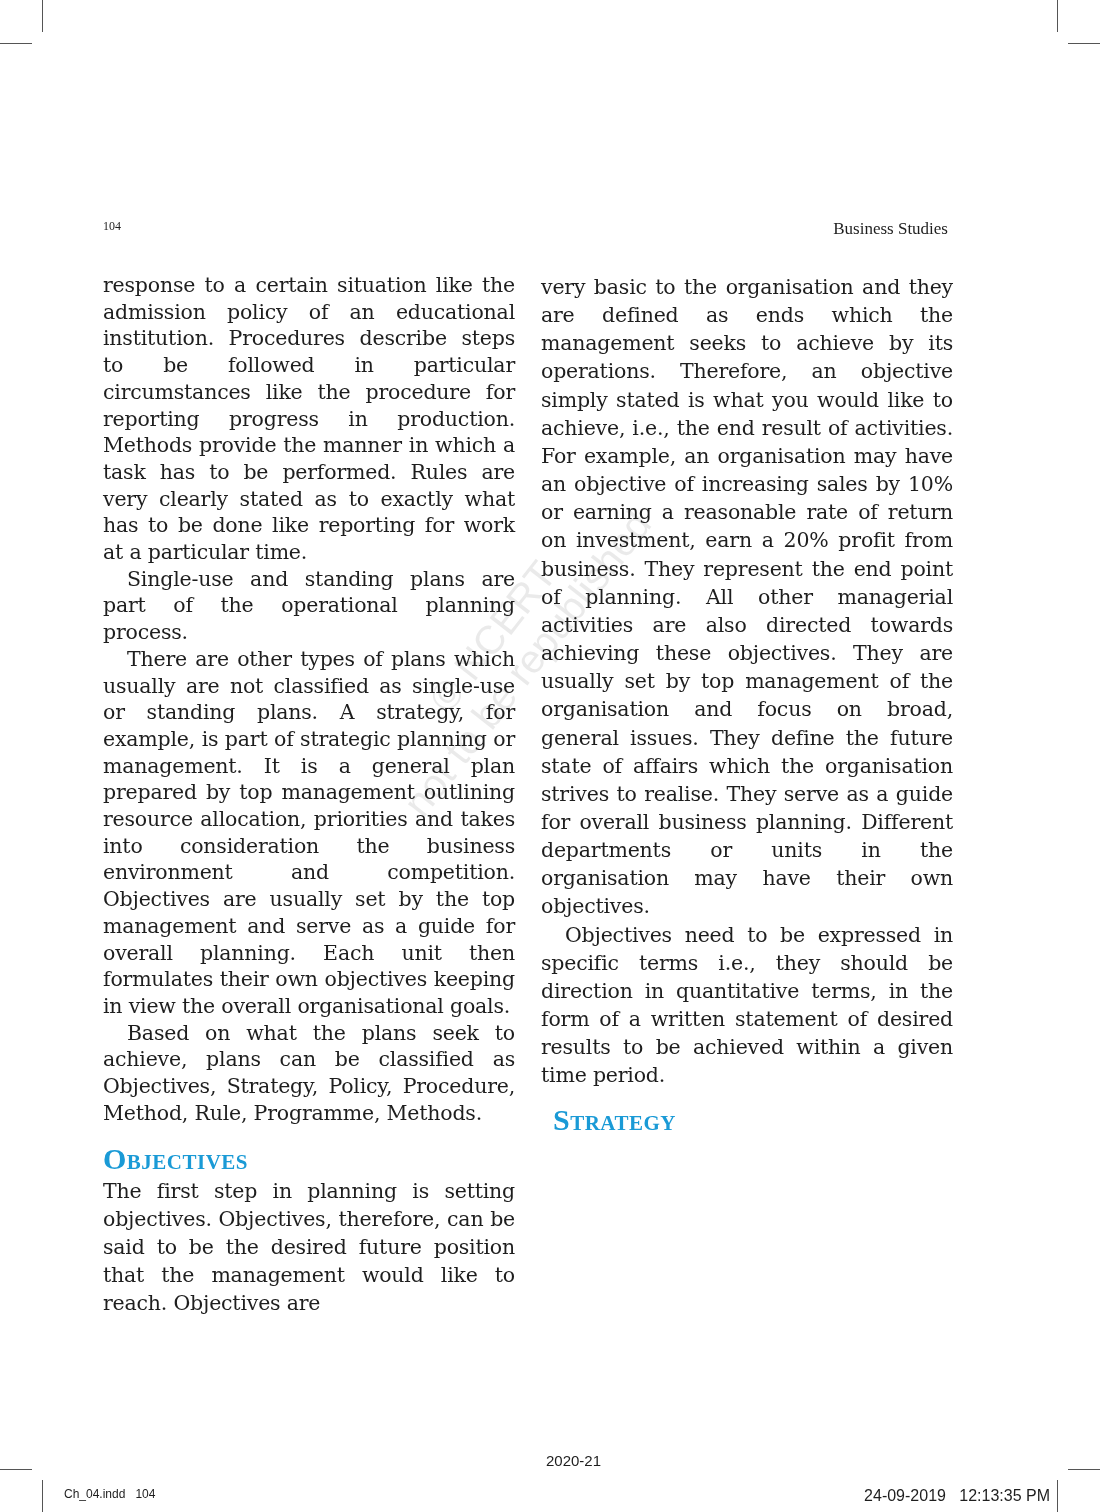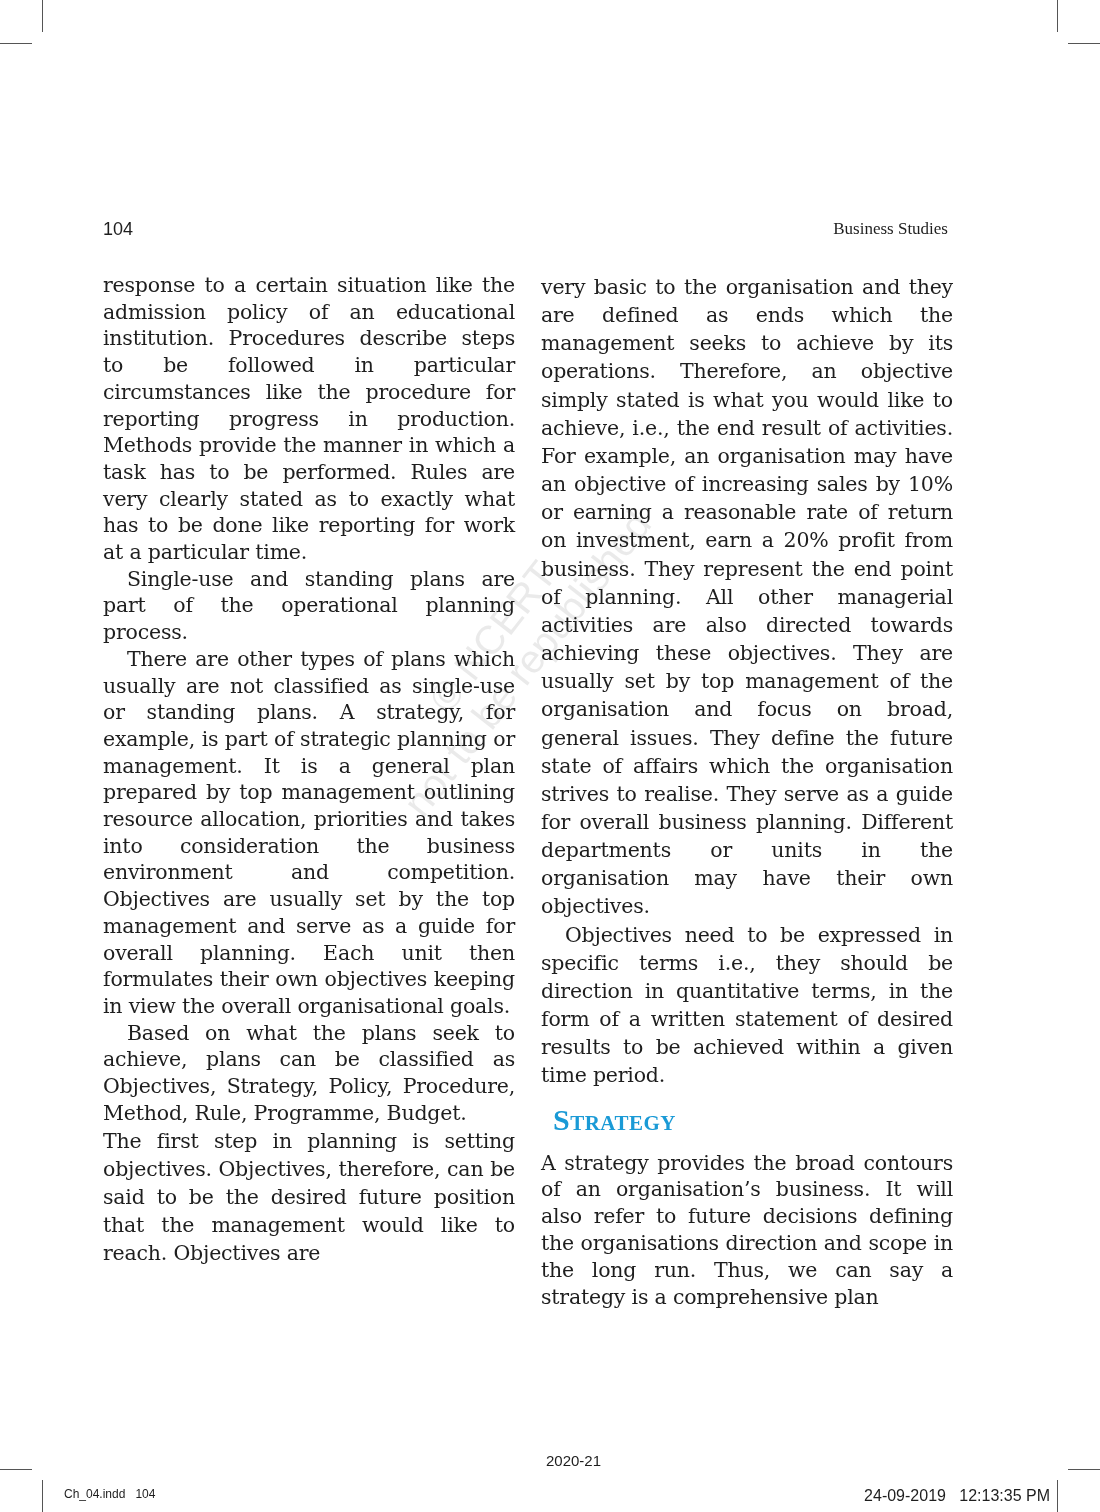--- a/index.html
+++ b/index.html
@@ -1,20 +1,20 @@
 <!DOCTYPE html>
 <html><head>
 <meta charset="utf-8">
 <style>
   html, body { margin: 0; padding: 0; background: #ffffff; }
   body { width: 1100px; height: 1512px; position: relative; overflow: hidden;
          font-family: "DejaVu Serif", "Liberation Serif", serif; color: #1e1e1e; }
   .crop { position: absolute; background: #555; }
-  .header-left { position: absolute; left: 103px; top: 219px; font-size: 18px;
-                 font-family: Liberation Sans, sans-serif; text-align: right; }
+  .header-left { position: absolute; left: 103px; top: 219px; font-size: 12px;
+                 font-family: Liberation Serif, serif; text-align: right; }
   .header-right { position: absolute; right: 152px; top: 219px; font-size: 17px;
                   font-family: "Liberation Serif", serif; }
   .col { position: absolute; top: 272px; width: 412px; font-size: 20.5px;
          line-height: 26.7px; text-align: justify; letter-spacing: -0.2px; }
   .col-left { left: 103px; }
   .col-right { left: 541px; top: 273px; line-height: 28.15px; }
   .col p { margin: 0; }
   .indent { text-indent: 24px; }
   .heading { color: #1a9ad6; font-weight: bold; font-variant: small-caps;
              font-size: 30px; line-height: 36px; margin: 14px 0 0 0;
@@ -48,26 +48,26 @@
 
 <div class="watermark">
   <div>© NCERT</div>
   <div>not to be republished</div>
 </div>
 
 <div class="col col-left">
   <p>response to a certain situation like the admission policy of an educational institution. Procedures describe steps to be followed in particular circumstances like the procedure for reporting progress in production. Methods provide the manner in which a task has to be performed. Rules are very clearly stated as to exactly what has to be done like reporting for work at a particular time.</p>
   <p class="indent">Single-use and standing plans are part of the operational planning process.</p>
   <p class="indent">There are other types of plans which usually are not classified as single-use or standing plans. A strategy, for example, is part of strategic planning or management. It is a general plan prepared by top management outlining resource allocation, priorities and takes into consideration the business environment and competition. Objectives are usually set by the top management and serve as a guide for overall planning. Each unit then formulates their own objectives keeping in view the overall organisational goals.</p>
-  <p class="indent">Based on what the plans seek to achieve, plans can be classified as Objectives, Strategy, Policy, Procedure, Method, Rule, Programme, Budget.</p>
+  <p class="indent">Based on what the plans seek to achieve, plans can be classified as Objectives, Strategy, Policy, Procedure, Method, Rule, Programme, Methods.</p>
+  <h2 class="heading">Objectives</h2>
   <p style="line-height:28.2px;">The first step in planning is setting objectives. Objectives, therefore, can be said to be the desired future position that the management would like to reach. Objectives are</p>
 </div>
 
 <div class="col col-right">
   <p>very basic to the organisation and they are defined as ends which the management seeks to achieve by its operations. Therefore, an objective simply stated is what you would like to achieve, i.e., the end result of activities. For example, an organisation may have an objective of increasing sales by 10% or earning a reasonable rate of return on investment, earn a 20% profit from business. They represent the end point of planning. All other managerial activities are also directed towards achieving these objectives. They are usually set by top management of the organisation and focus on broad, general issues. They define the future state of affairs which the organisation strives to realise. They serve as a guide for overall business planning. Different departments or units in the organisation may have their own objectives.</p>
   <p class="indent">Objectives need to be expressed in specific terms i.e., they should be direction in quantitative terms, in the form of a written statement of desired results to be achieved within a given time period.</p>
   <h2 class="heading">Strategy</h2>
-  <p style="line-height:26.8px;">A strategy provides the broad contours of an organisation’s business. It will also refer to future decisions defining the organisations direction and scope in the long run. Thus, we can say a strategy is a comprehensive plan</p>
 </div>
 
 <div class="footer-center">2020-21</div>
 <div class="footer-left" style="white-space:pre;">Ch_04.indd   104</div>
 <div class="footer-right" style="white-space:pre;">24-09-2019   12:13:35 PM</div>
 
 </body></html>

